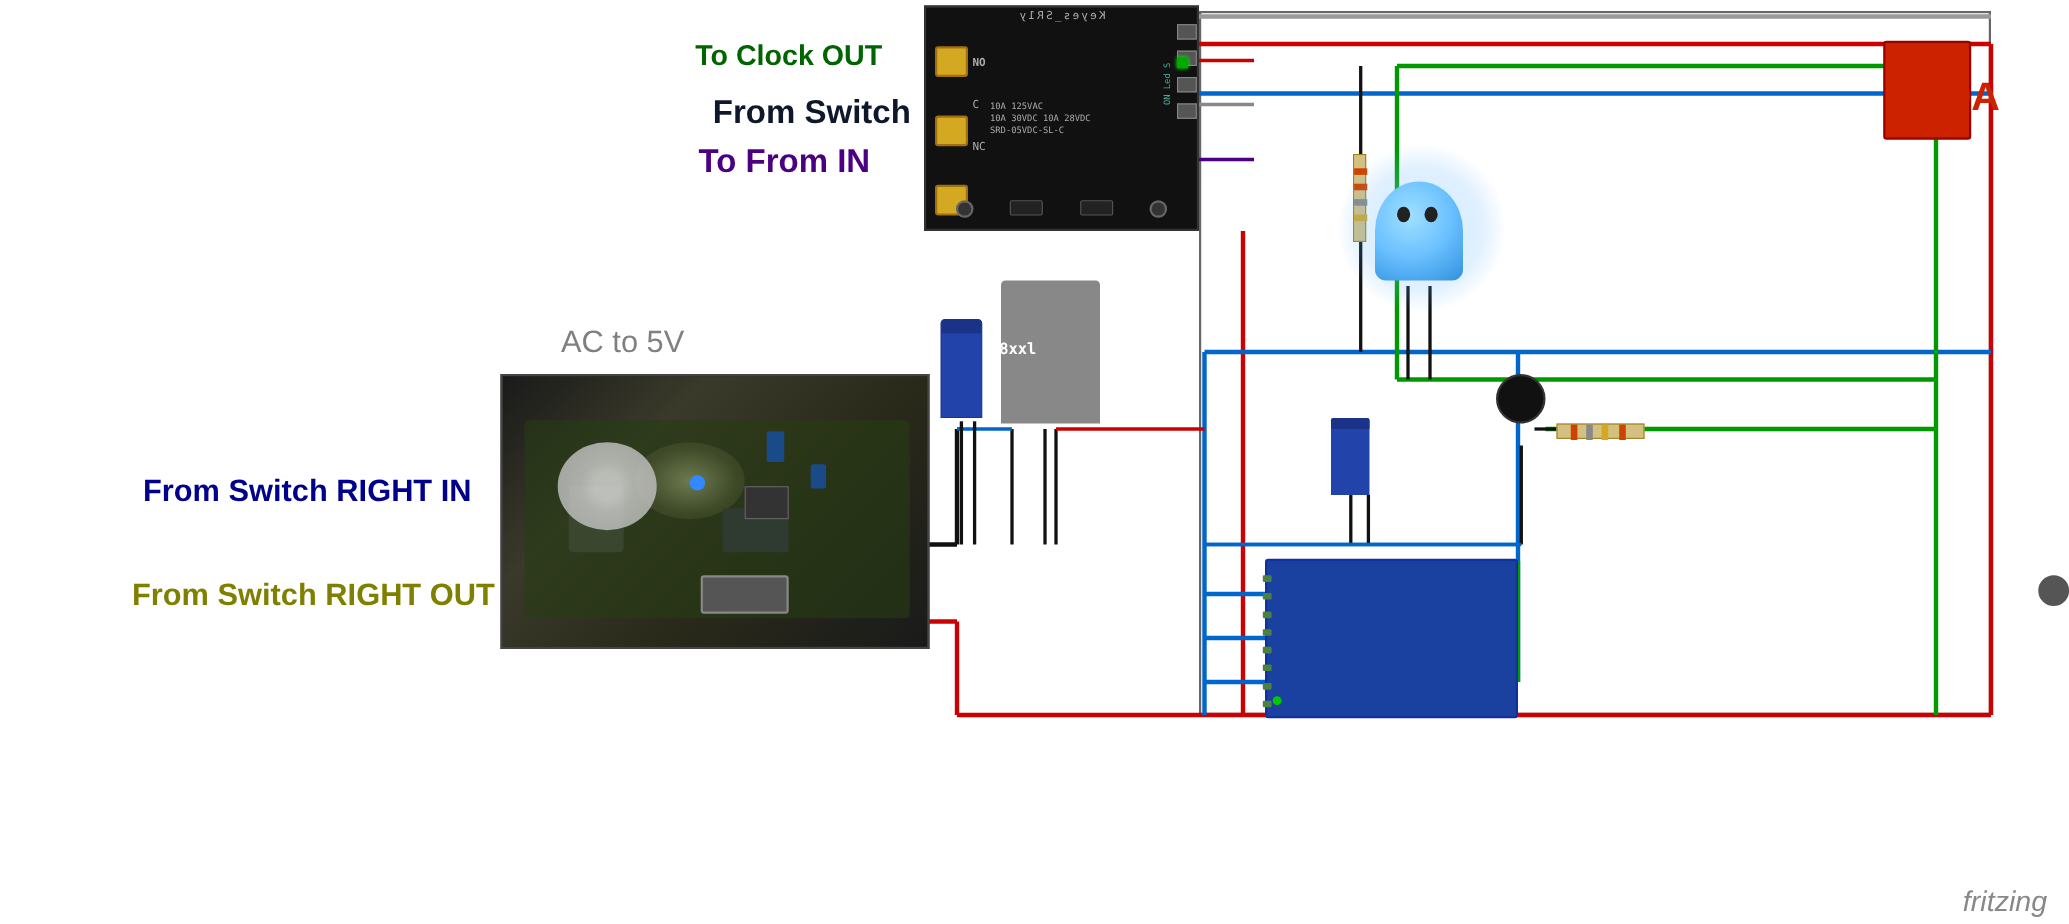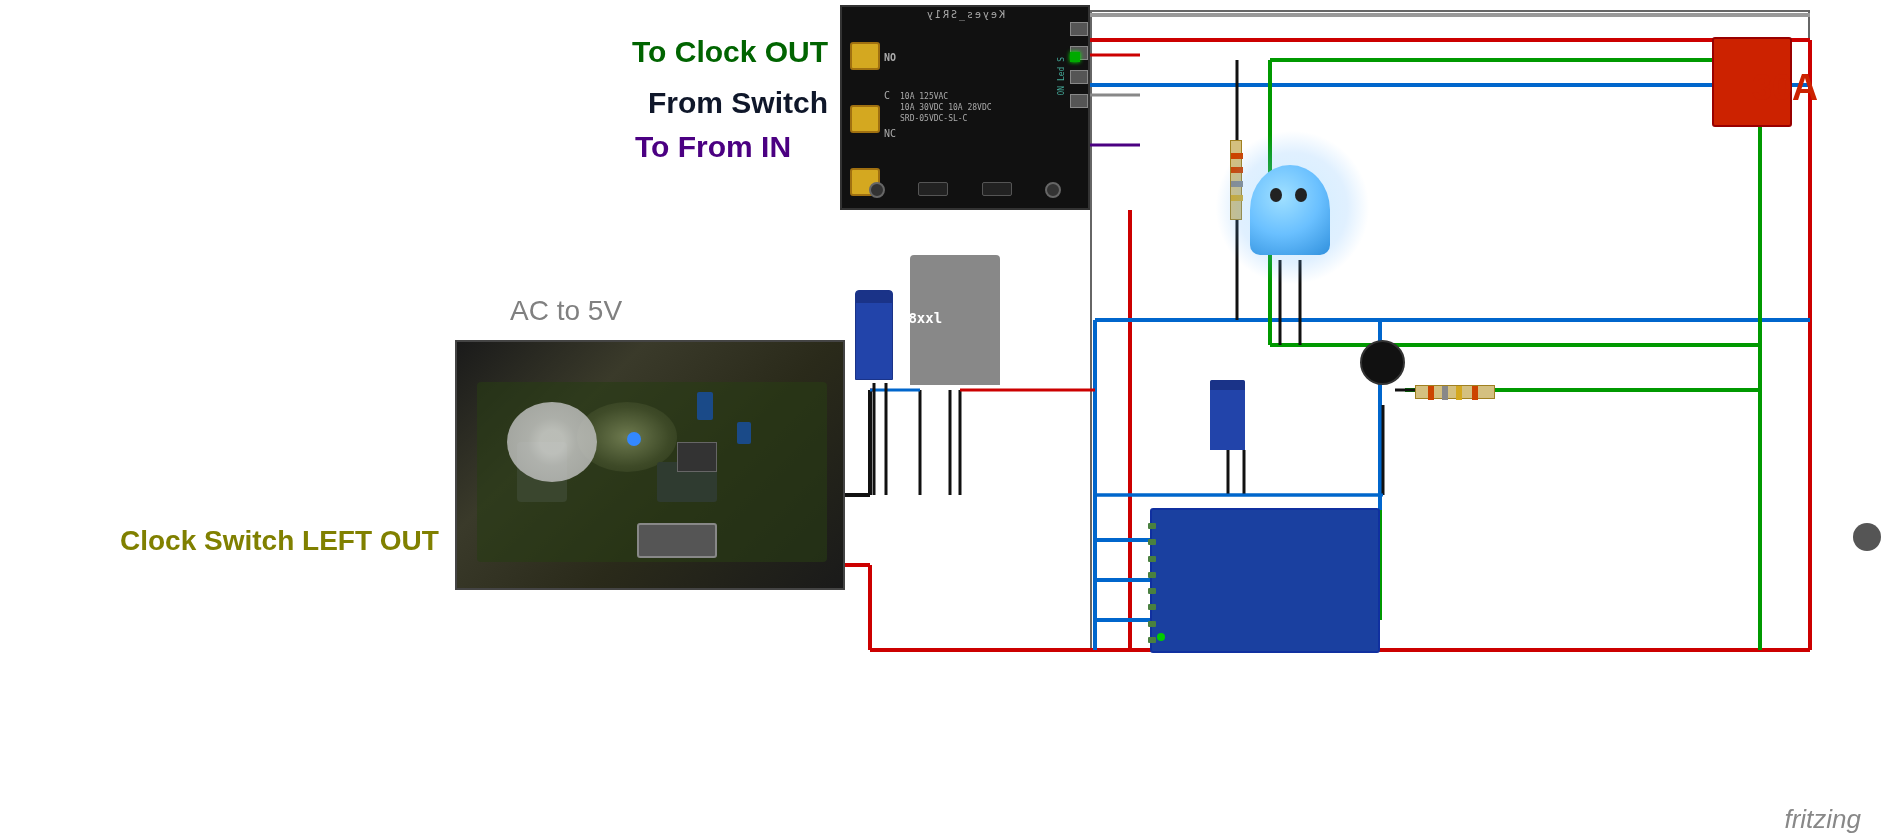--- a/index.html
+++ b/index.html
@@ -23,21 +23,21 @@
     .label {
       position: absolute;
       font-weight: bold;
       font-size: 28px;
     }
 
     .label-clock-out {
       top: 35px;
       left: 632px;
       color: #006400;
-      font-size: 30px;
+      font-size: 26px;
       text-align: center;
     }
 
     .label-from-switch-top {
       top: 86px;
       left: 648px;
       color: #8B0000;
       font-size: 30px;
     }
 
@@ -420,21 +420,22 @@
 
     <line x1="1370" y1="555" x2="1380" y2="555" stroke="#009900" stroke-width="3"></line>
     <line x1="1150" y1="560" x2="1380" y2="560" stroke="#009900" stroke-width="3"></line>
 
   </svg>
 
   <div class="label label-clock-out" style="color: rgb(0, 100, 0);">To Clock OUT</div>
   <div class="label label-from-switch-top" style="color: #0f172a;">From Switch</div>
   <div class="label label-clock-in" style="color: rgb(75, 0, 130);">To From IN</div>
   <div class="label-ac-to-5v label" style="color: rgb(128, 128, 128);">AC to 5V</div>
-  <div class="label-from-switch-left" style="color: rgb(128, 128, 0);">Clock Switch LEFT OUT</div>
+  <div class="label-from-switch-right" style="color: rgb(0, 0, 139);">From Switch RIGHT IN</div>
+  <div class="label-from-switch-left" style="color: rgb(128, 128, 0);">From Switch RIGHT OUT</div>
 
   <div class="relay-body">
 
     <div style="position:absolute;top:2px;left:10px;right:10px;text-align:center;font-size:10px;color:#aaa;font-family:monospace;letter-spacing:2px;transform:scaleX(-1);">Keyes_SR1y</div>
 
     <div style="position:absolute;top:35px;left:8px;display:flex;flex-direction:column;gap:35px;">
       <div style="width:30px;height:28px;background:#d4a820;border-radius:3px;border:2px solid #a07010;"></div>
       <div style="width:30px;height:28px;background:#d4a820;border-radius:3px;border:2px solid #a07010;"></div>
       <div style="width:30px;height:28px;background:#d4a820;border-radius:3px;border:2px solid #a07010;"></div>
     </div>

